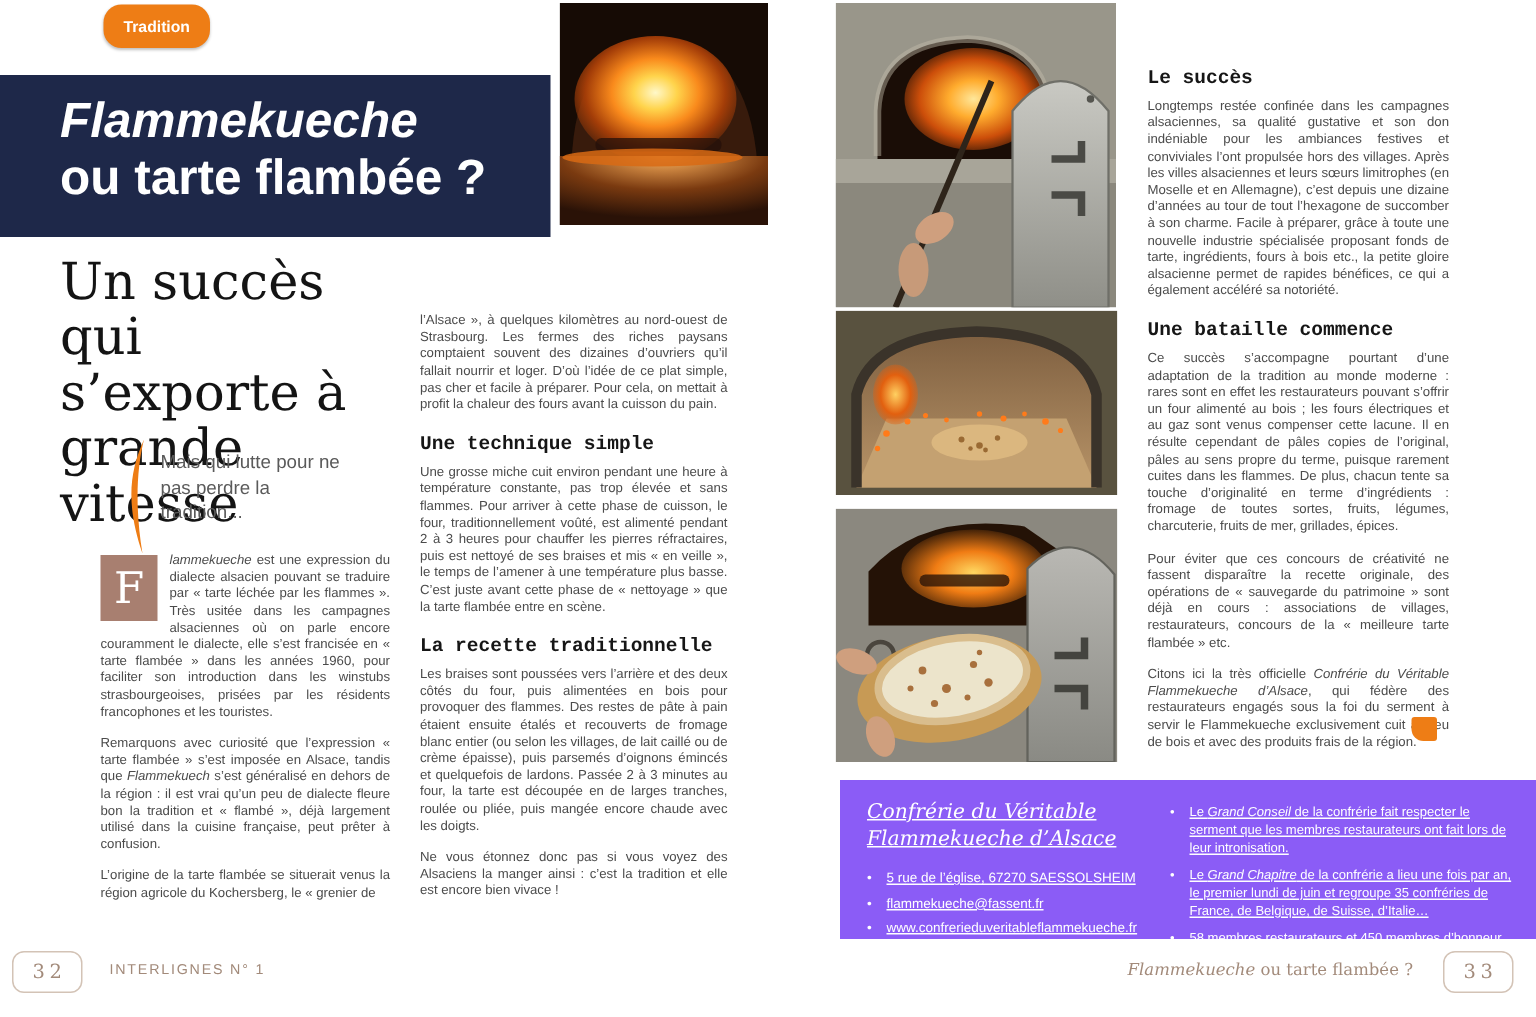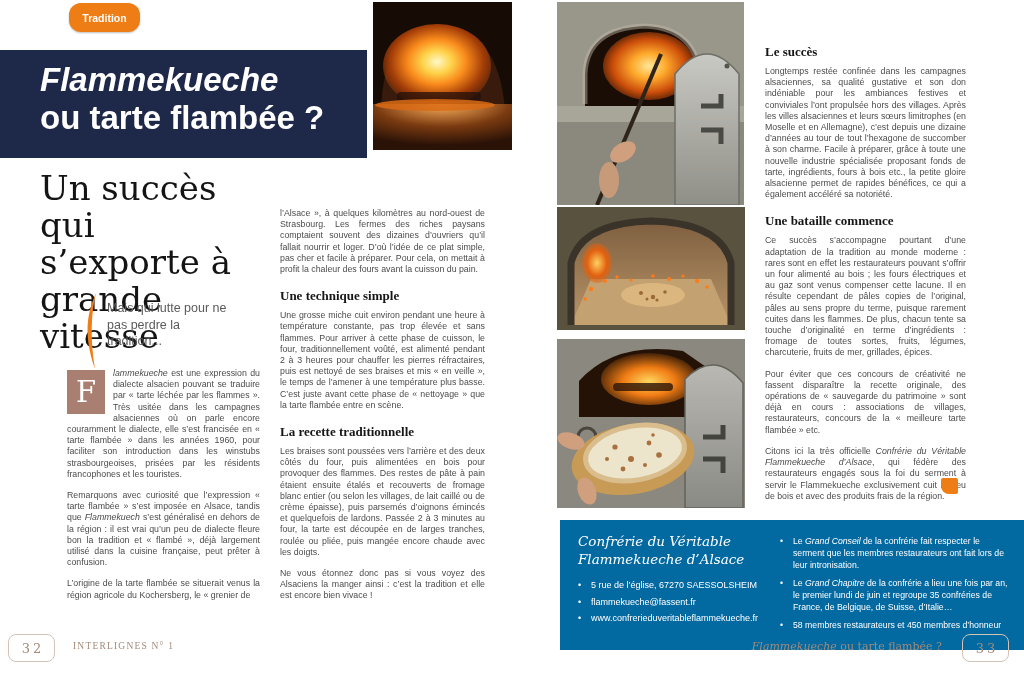--- a/index.html
+++ b/index.html
@@ -21,58 +21,58 @@
   #quote-swash{position:absolute;left:82px;top:293px;}
   #pullquote{position:absolute;left:107px;top:300px;width:125px;
     font-size:12.5px;line-height:16.5px;color:#5a5a5a;}
 
   
   .col{position:absolute;}
   #col1{left:67px;top:368px;width:193px;}
   #col2{left:280px;top:208px;width:205px;}
   #rcol{left:765px;top:44px;width:201px;}
   p.body{font-size:8.8px;line-height:11.2px;color:#4b4b4b;text-align:justify;margin:0 0 10px 0;}
-  h3.sec{font-family:Liberation Serif, serif;font-size:13px;font-weight:bold;color:#161616;
+  h3.sec{font-family:Liberation Mono, monospace;font-size:13px;font-weight:bold;color:#161616;
          margin:13px 0 6px 0;}
   h3.sec.first{margin-top:0;}
   .dropcap{float:left;width:38px;height:44px;background:#a87f70;color:#ffffff;
     font-family:"DejaVu Serif",serif;font-size:29px;line-height:44px;text-align:center;
     margin:2px 8px 2px 0;}
   i{font-style:italic;}
 
   .endmark{position:absolute;left:941px;top:478px;width:17px;height:16px;background:#ee7d15;
            border-radius:2px 2px 2px 8px;}
 
   
   .photo{position:absolute;overflow:hidden;}
   #photoA{left:373px;top:2px;width:139px;height:148px;}
   #photoB{left:557px;top:2px;width:187px;height:203px;}
   #photoC{left:557px;top:207px;width:188px;height:123px;}
   #photoD{left:557px;top:339px;width:188px;height:169px;}
 
   
-  #infobox{position:absolute;left:560px;top:520px;width:464px;height:130px;background:#0369a1;
-           color:#fff;box-sizing:border-box;padding:13px 14px 0 18px;display:flex;gap:14px;}
+  #infobox{position:absolute;left:560px;top:520px;width:464px;height:106px;background:#8b5cf6;
+           color:#fff;box-sizing:border-box;padding:13px 14px 0 18px;display:flex;gap:14px;text-decoration:underline;}
   .ib-left{width:188px;}
   .ib-title{font-family:"DejaVu Serif",serif;font-style:italic;font-size:13.5px;line-height:1.3;
             margin-bottom:11px;}
   .brow{position:relative;padding-left:13px;margin-bottom:3px;font-size:9px;line-height:12.5px;}
   .brow::before{content:"•";position:absolute;left:0;top:0;color:#fff;}
   .ib-left .brow{margin-bottom:4px;}
   .ib-right{flex:1;padding-top:2px;}
   .ib-right .brow{margin-bottom:6px;font-size:8.7px;line-height:12px;}
 
   
   .pagenum-box{position:absolute;top:634px;width:45px;height:26px;border:1.4px solid #d3c3b6;
     border-radius:8px;color:#a28a7a;font-size:13px;letter-spacing:3px;text-indent:3px;
     display:flex;align-items:center;justify-content:center;font-family:"DejaVu Serif",serif;}
   #pn-left{left:8px;}
   #pn-right{left:962px;}
   #footer-left-label{position:absolute;left:73px;top:641px;color:#a28a7a;font-size:9.5px;
-    letter-spacing:1.2px;font-family:Liberation Serif, serif;}
+    letter-spacing:1.2px;font-family:Liberation Sans, sans-serif;}
   #footer-right-label{position:absolute;left:722px;top:640px;width:220px;text-align:right;
     color:#a28a7a;font-size:11px;font-family:"DejaVu Serif",serif;}
 </style>
 </head>
 <body>
 
 <div id="spread">
 
   <div class="tab">Tradition</div>
 

